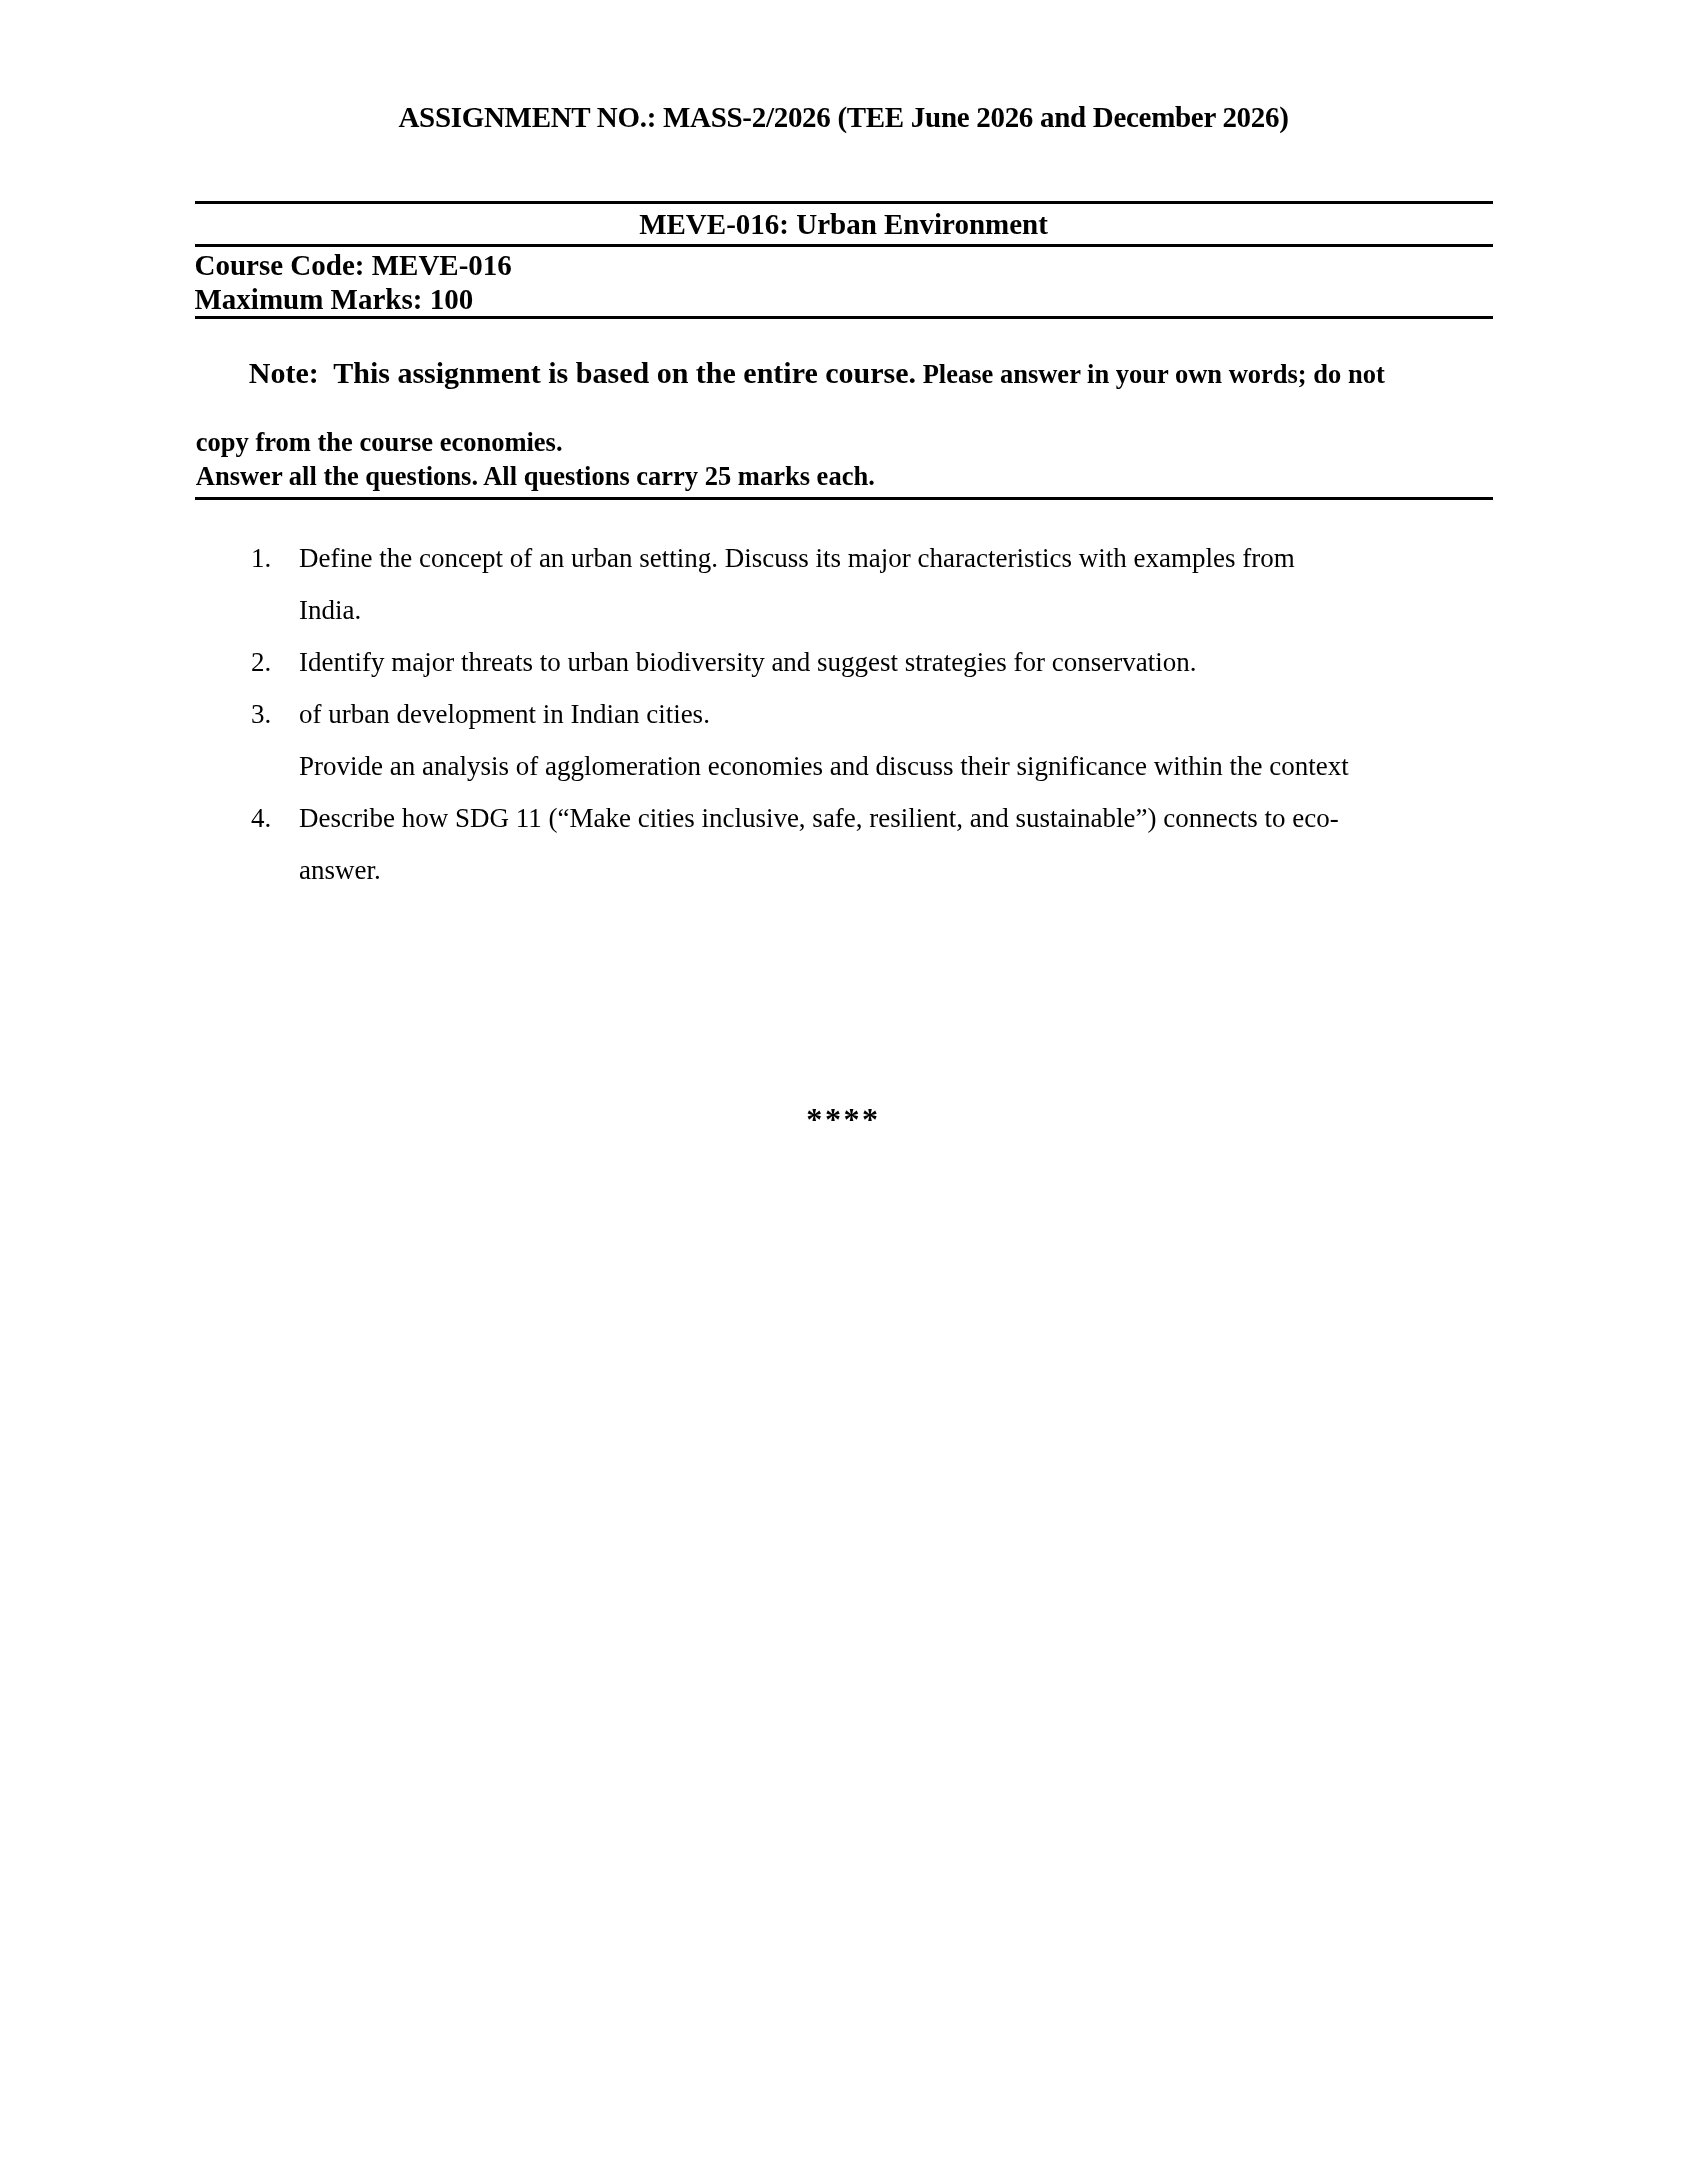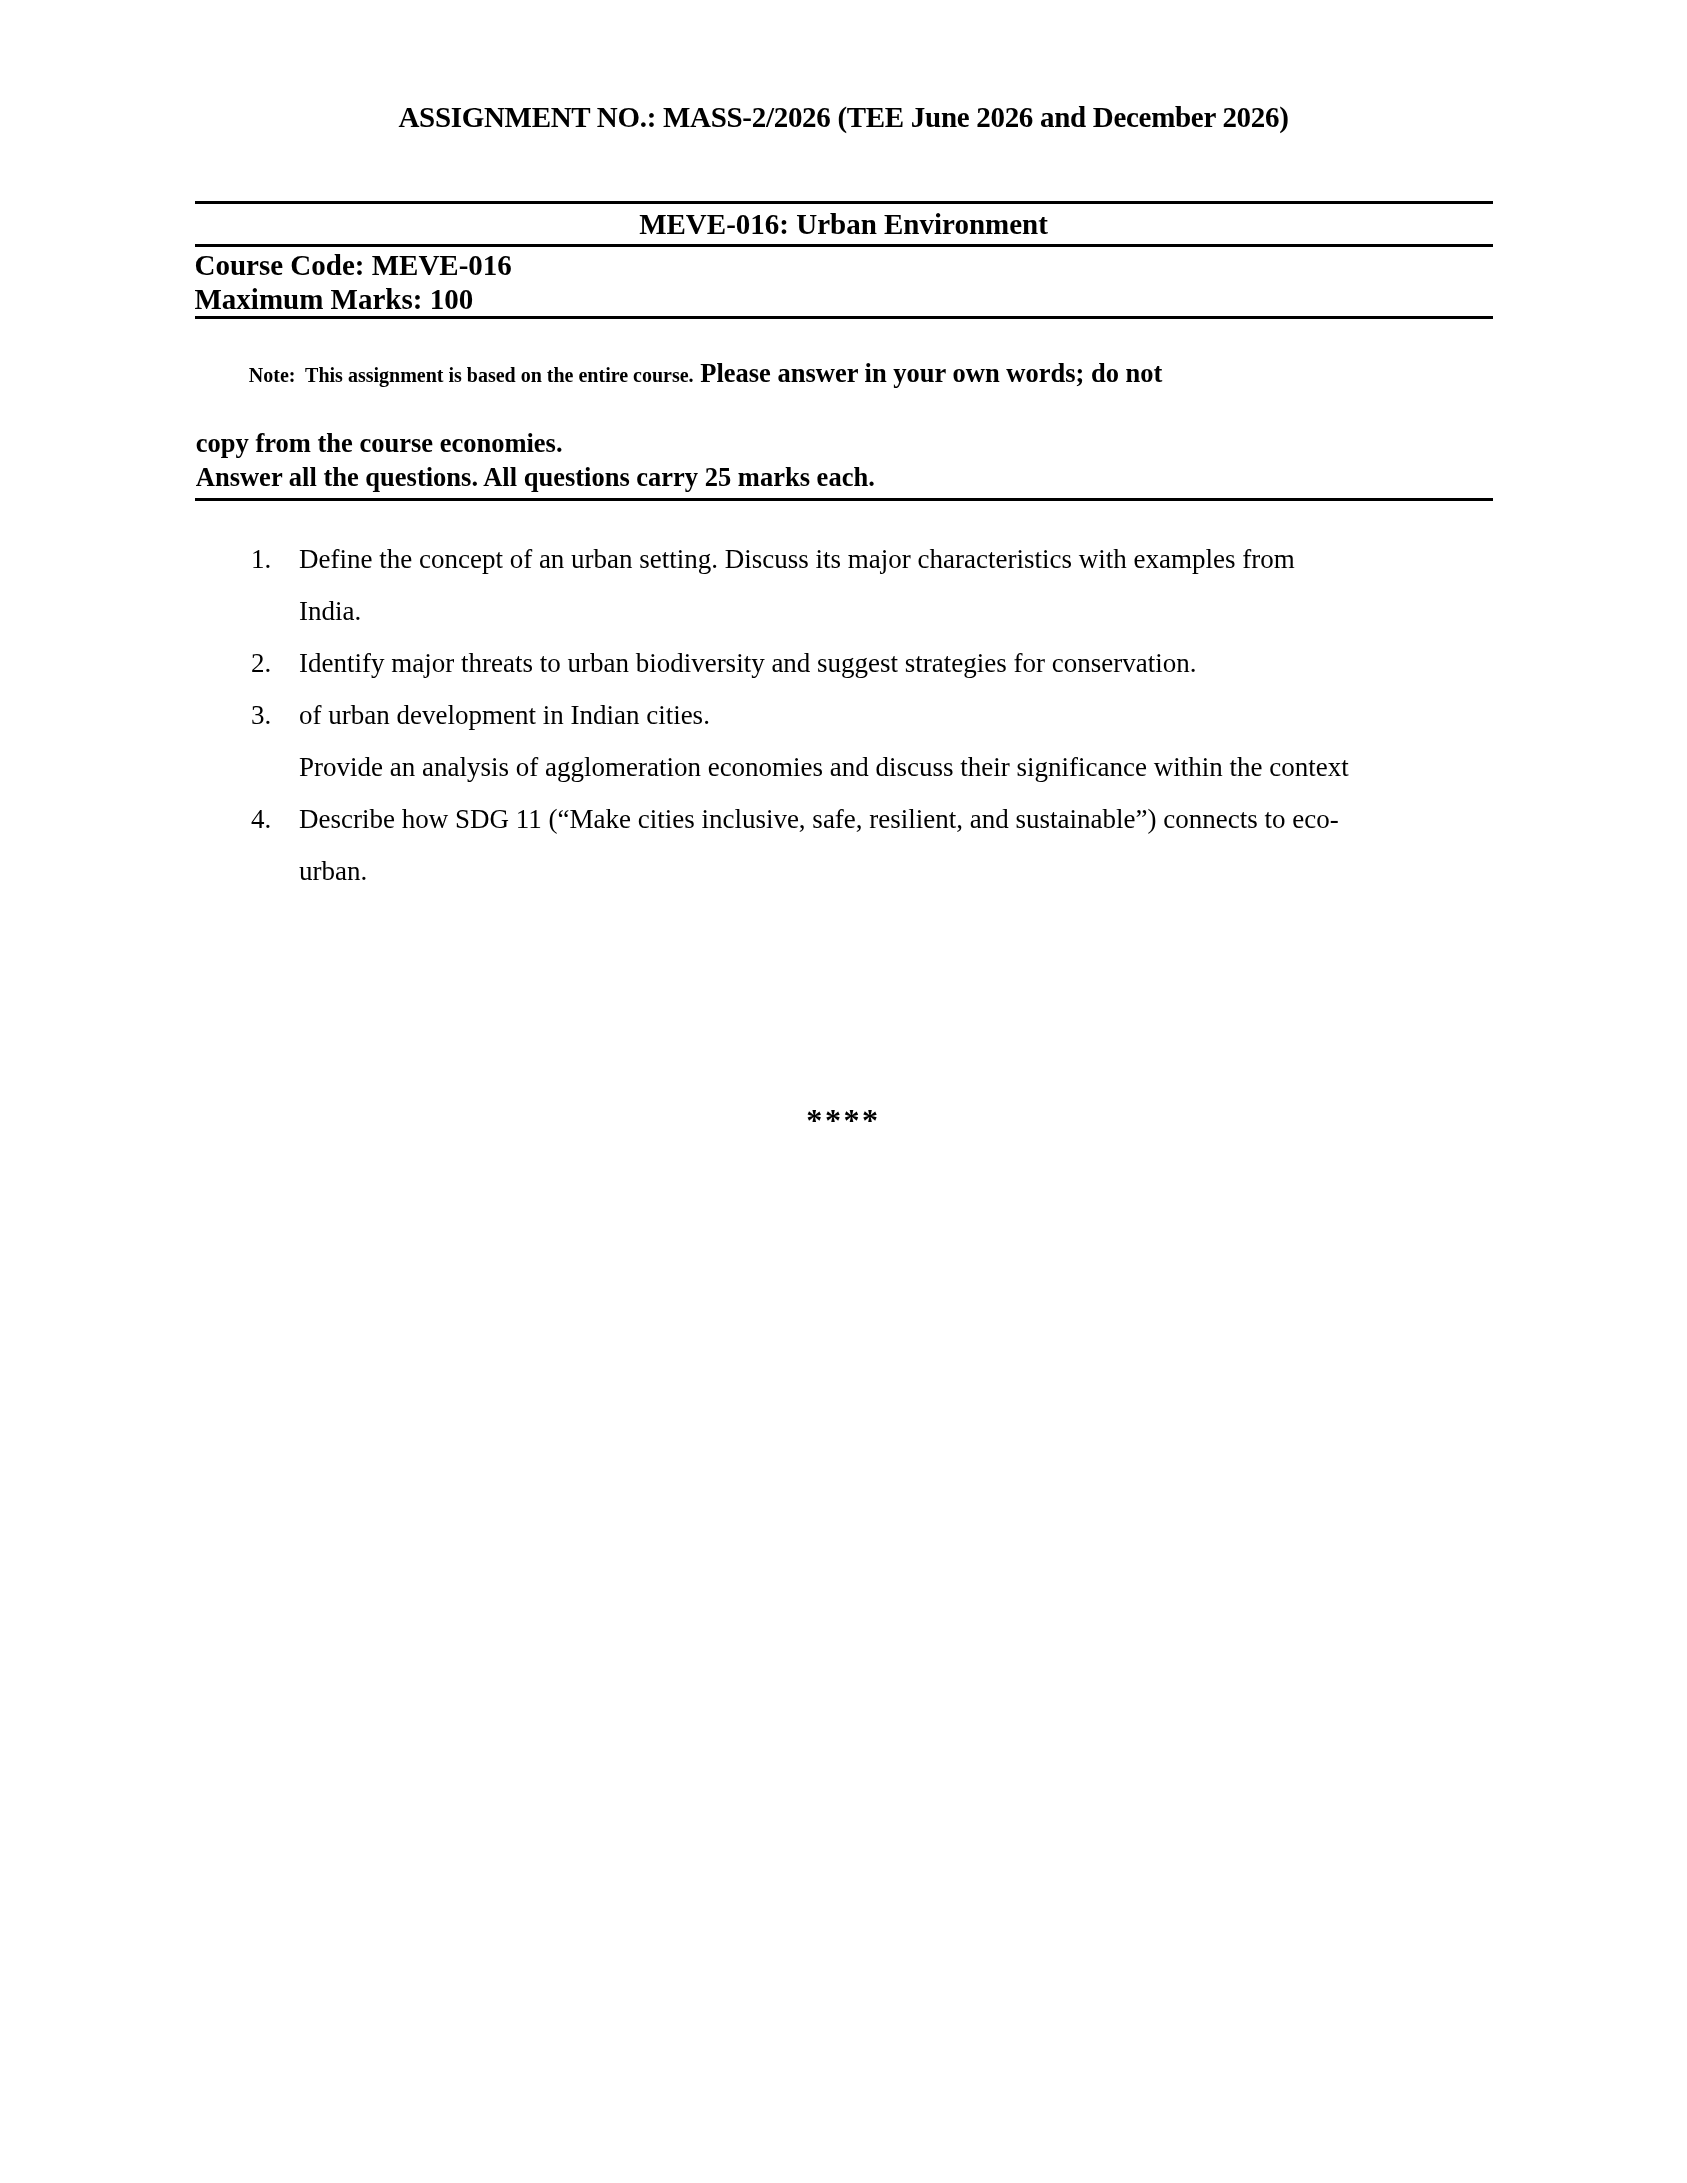--- a/index.html
+++ b/index.html
@@ -48,21 +48,21 @@
   }
   .meta-line { white-space: pre; }
   .note-row {
     border-bottom: 3.3px solid #000;
     padding: 2.6px 0 4px 1.3px;
     font-weight: bold;
     font-size: 26.5px;
     line-height: 34px;
   }
   .note-line { white-space: pre; }
-  .note-lead { font-size: 20px; }
+  .note-lead { font-size: 30px; }
   .questions {
     margin: 32px 0 0 251px;
     font-size: 27px;
     line-height: 52px;
   }
   .q-row {
     position: relative;
     padding-left: 48px;
   }
   .q-num {
@@ -122,21 +122,21 @@
 
     <div class="q-row">
       <span class="q-num">3.</span>
       <div class="q-line">of urban development in Indian cities.</div>
       <div class="q-line">Provide an analysis of agglomeration economies and discuss their significance within the context</div>
     </div>
 
     <div class="q-row">
       <span class="q-num">4.</span>
       <div class="q-line">Describe how SDG 11 (“Make cities inclusive, safe, resilient, and sustainable”) connects to eco-</div>
-      <div class="q-line">urban.</div>
+      <div class="q-line">answer.</div>
     </div>
 
   </div>
 
   <div class="end-marker">****</div>
 
 </div>
 
 
 </body></html>

